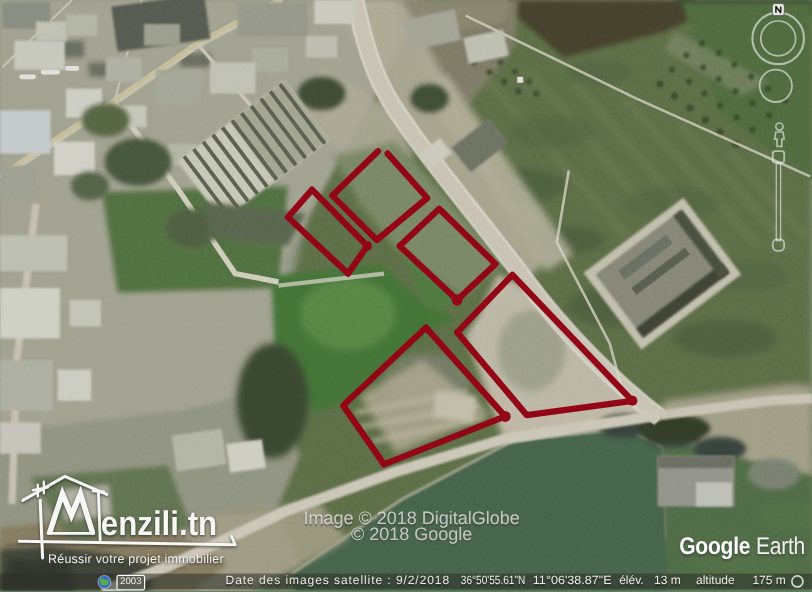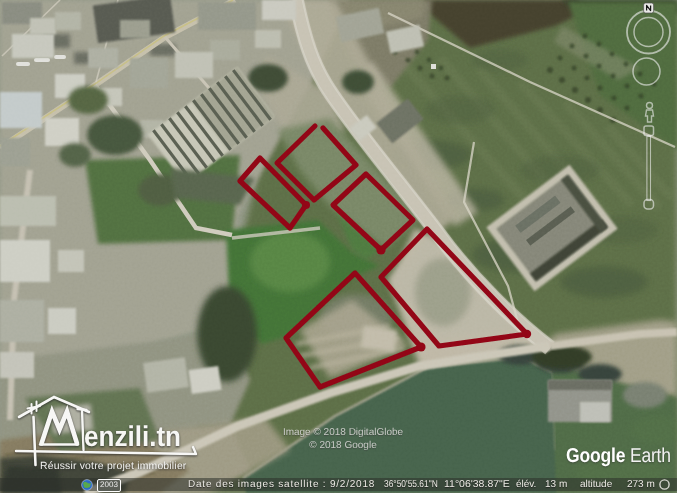--- a/index.html
+++ b/index.html
@@ -378,40 +378,40 @@
 <path d="M40,54.5 L78,54.5" stroke-width="2.4"></path>
 
 <path d="M16,61 L196,64 M196,64 L193,57" stroke-width="2.4"></path>
 </g>
 
 <text x="84" y="56" font-family="Liberation Sans,sans-serif" font-weight="bold" font-size="28.5" fill="#f7f7f5" textLength="97" lengthAdjust="spacingAndGlyphs" style="filter:drop-shadow(0 1.2px 1.2px rgba(40,40,40,0.85))">enzili.tn</text>
 
 <text x="40" y="79" font-family="Liberation Sans,sans-serif" font-size="10.4" fill="#f3f3f1" letter-spacing="0.2" style="filter:drop-shadow(0 1px 1px rgba(40,40,40,0.9))">Réussir votre projet immobilier</text>
 </svg>
 
-<div class="abs" style="left:250px;top:426px;width:186px;text-align:center;font-size:10px;color:rgba(226,226,223,0.82);text-shadow:0 1px 1px rgba(60,60,60,0.6);line-height:13px">Image © 2018 DigitalGlobe<br>© 2018 Google</div>
+<div class="abs" style="left:250px;top:426px;width:186px;text-align:center;font-size:15px;color:rgba(226,226,223,0.82);text-shadow:0 1px 1px rgba(60,60,60,0.6);line-height:13px">Image © 2018 DigitalGlobe<br>© 2018 Google</div>
 
 <div class="abs" style="left:566px;top:444.5px;font-size:20px;color:#fff;letter-spacing:-0.2px;white-space:nowrap;transform:scaleX(0.875);transform-origin:0 50%;text-shadow:0 1px 2px rgba(50,50,50,0.55)"><span style="font-weight:bold">Google</span> <span style="color:#f2f2f2">Earth</span></div>
 
 <div class="abs" style="left:0;top:477.5px;width:677px;height:13px;background:rgba(44,48,42,0.55)"></div>
 
 <svg class="abs" style="left:81px;top:479px" width="12" height="12" viewBox="0 0 12 12">
 <circle cx="6" cy="6" r="5.4" fill="#2e6bc6"></circle>
 <path d="M2,4 Q4,2 6,3.5 Q8,5 10,4 L9,8 Q6,9.5 3,8.5 Z" fill="#58a84e"></path>
 <circle cx="6" cy="6" r="5.4" fill="none" stroke="rgba(255,255,255,0.6)" stroke-width="0.7"></circle>
 </svg>
 
 <div class="abs" style="left:97px;top:479px;width:22px;height:10.5px;background:#5a5e56;border:1px solid #ffffff;border-radius:2px;color:#eee;font-size:8px;line-height:10px;text-align:center">2003</div>
 
 <div class="abs" style="left:0;top:478.5px;width:677px;font-size:10px;color:#edebe5;text-shadow:0 1px 1px rgba(30,30,30,0.85);white-space:nowrap">
 <span style="position:absolute;left:188px;letter-spacing:0.78px">Date des images satellite : 9/2/2018</span>
 <span style="position:absolute;left:384px;transform:scaleX(0.84);transform-origin:0 0">36°50'55.61"N</span>
 <span style="position:absolute;left:444px;transform:scaleX(1.05);transform-origin:0 0">11°06'38.87"E</span>
 <span style="position:absolute;left:516px">élév.</span>
 <span style="position:absolute;left:545px">13 m</span>
 <span style="position:absolute;left:580px">altitude</span>
-<span style="position:absolute;left:627px">273 m</span>
+<span style="position:absolute;left:627px">175 m</span>
 </div>
 
 <svg class="abs" style="left:659px;top:479px" width="11" height="11" viewBox="0 0 11 11">
 <circle cx="5.5" cy="5.5" r="4.6" fill="none" stroke="#d8d8d2" stroke-width="1.4"></circle>
 </svg>
 </div>
 
 </body></html>

